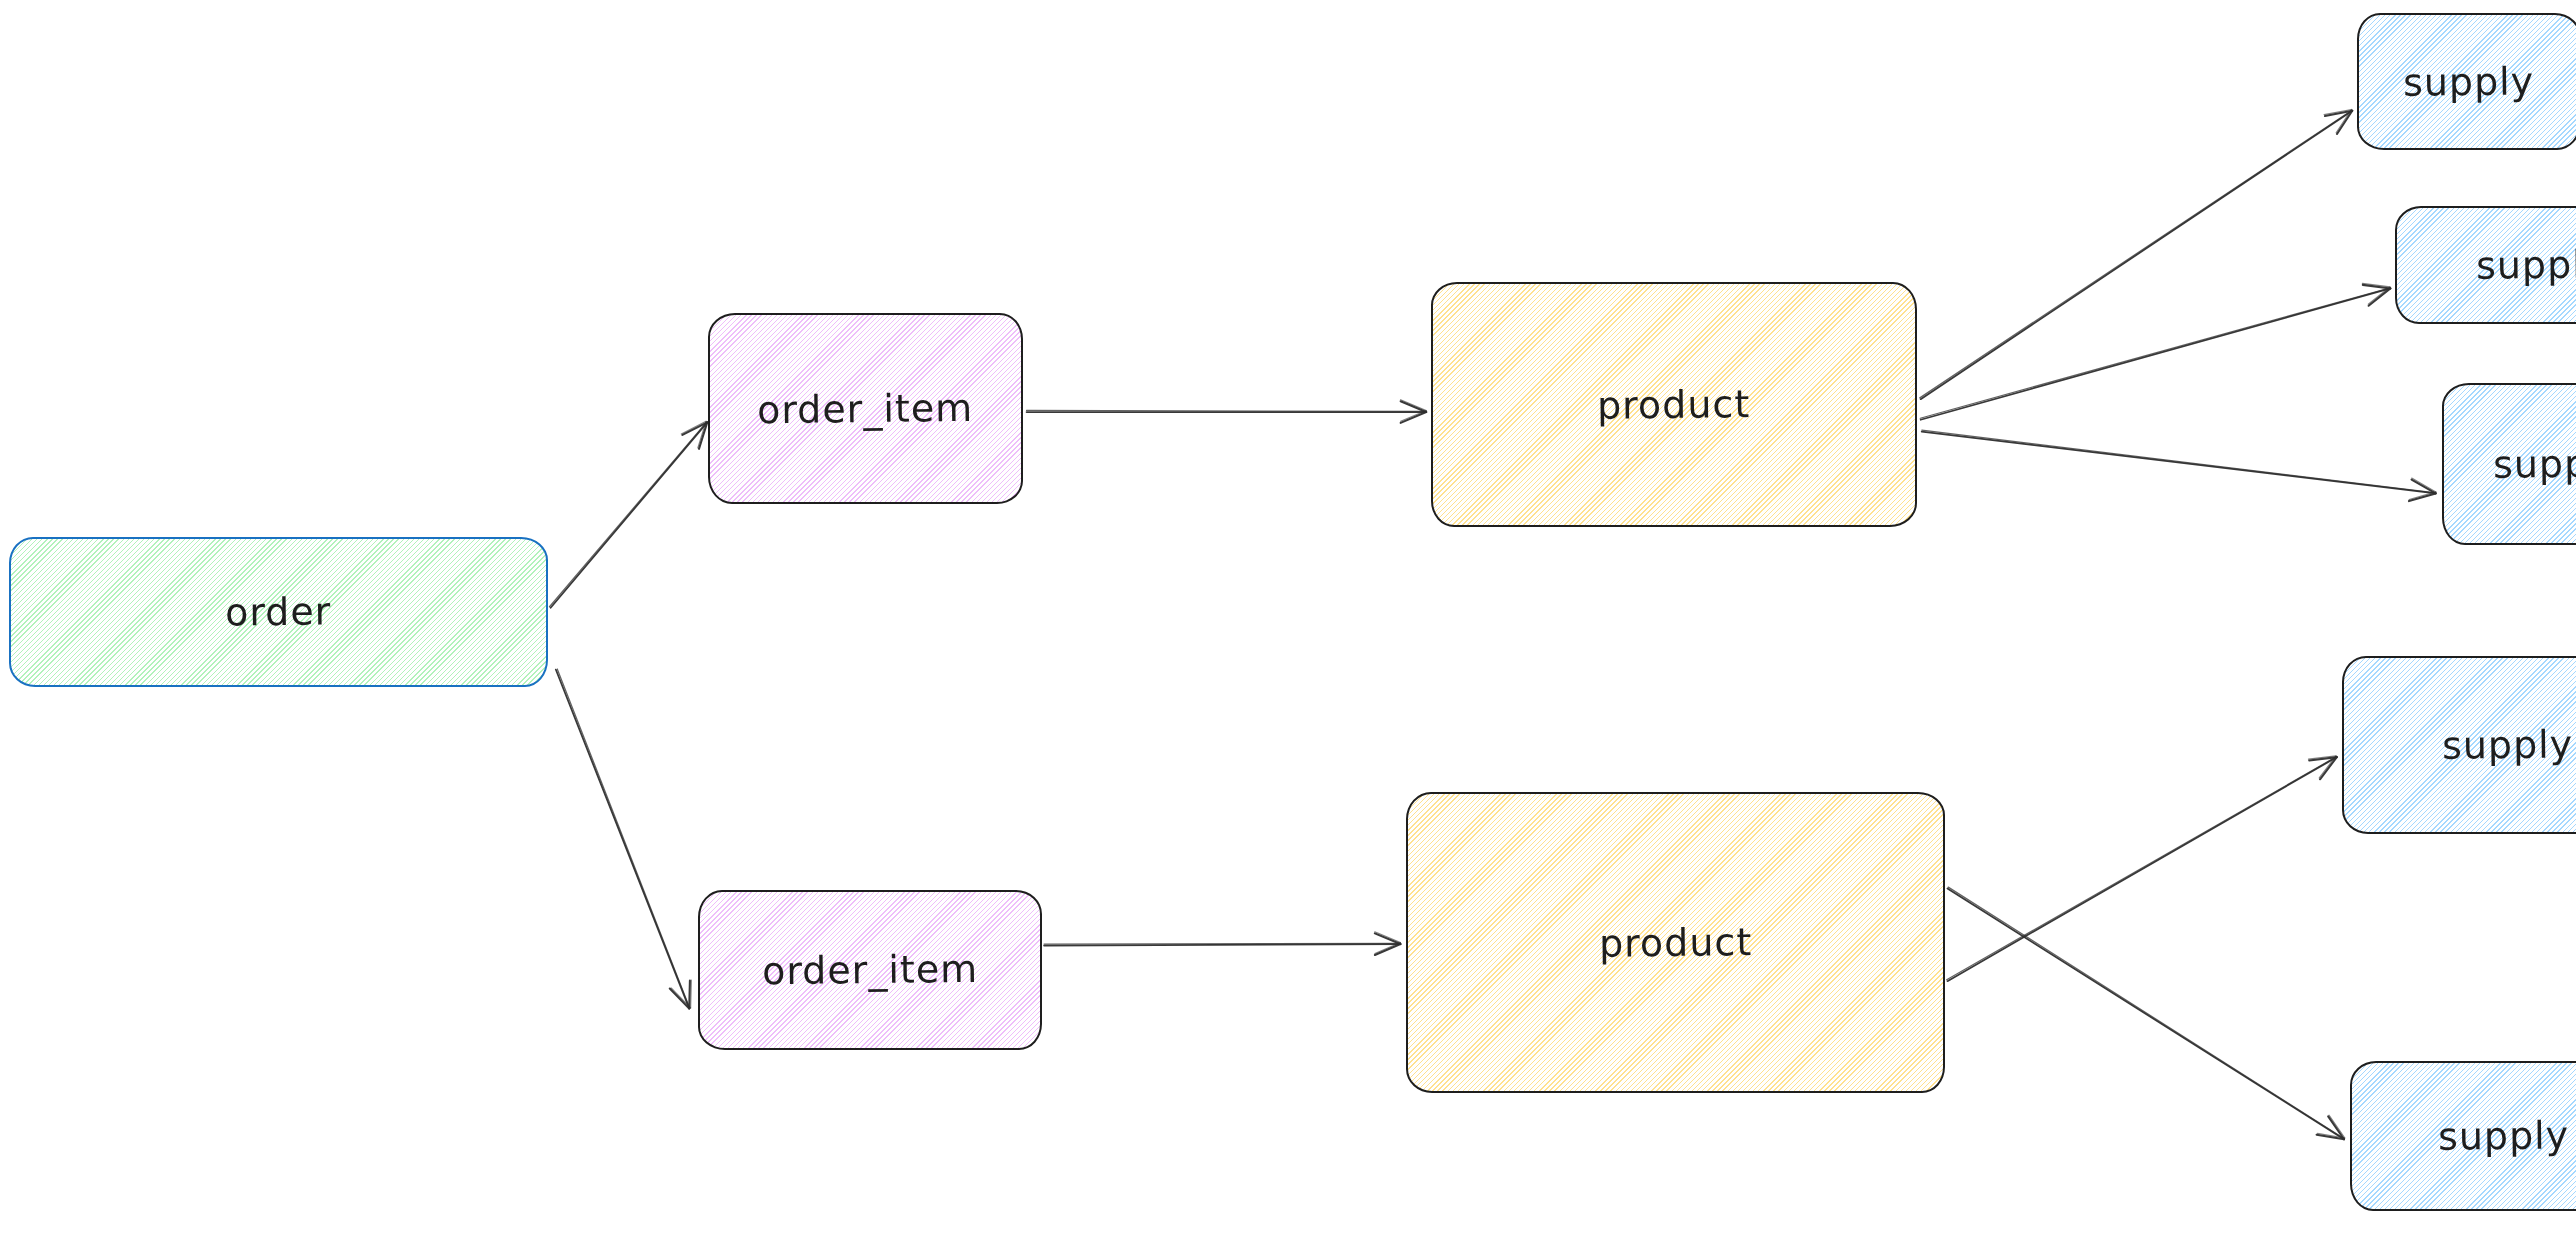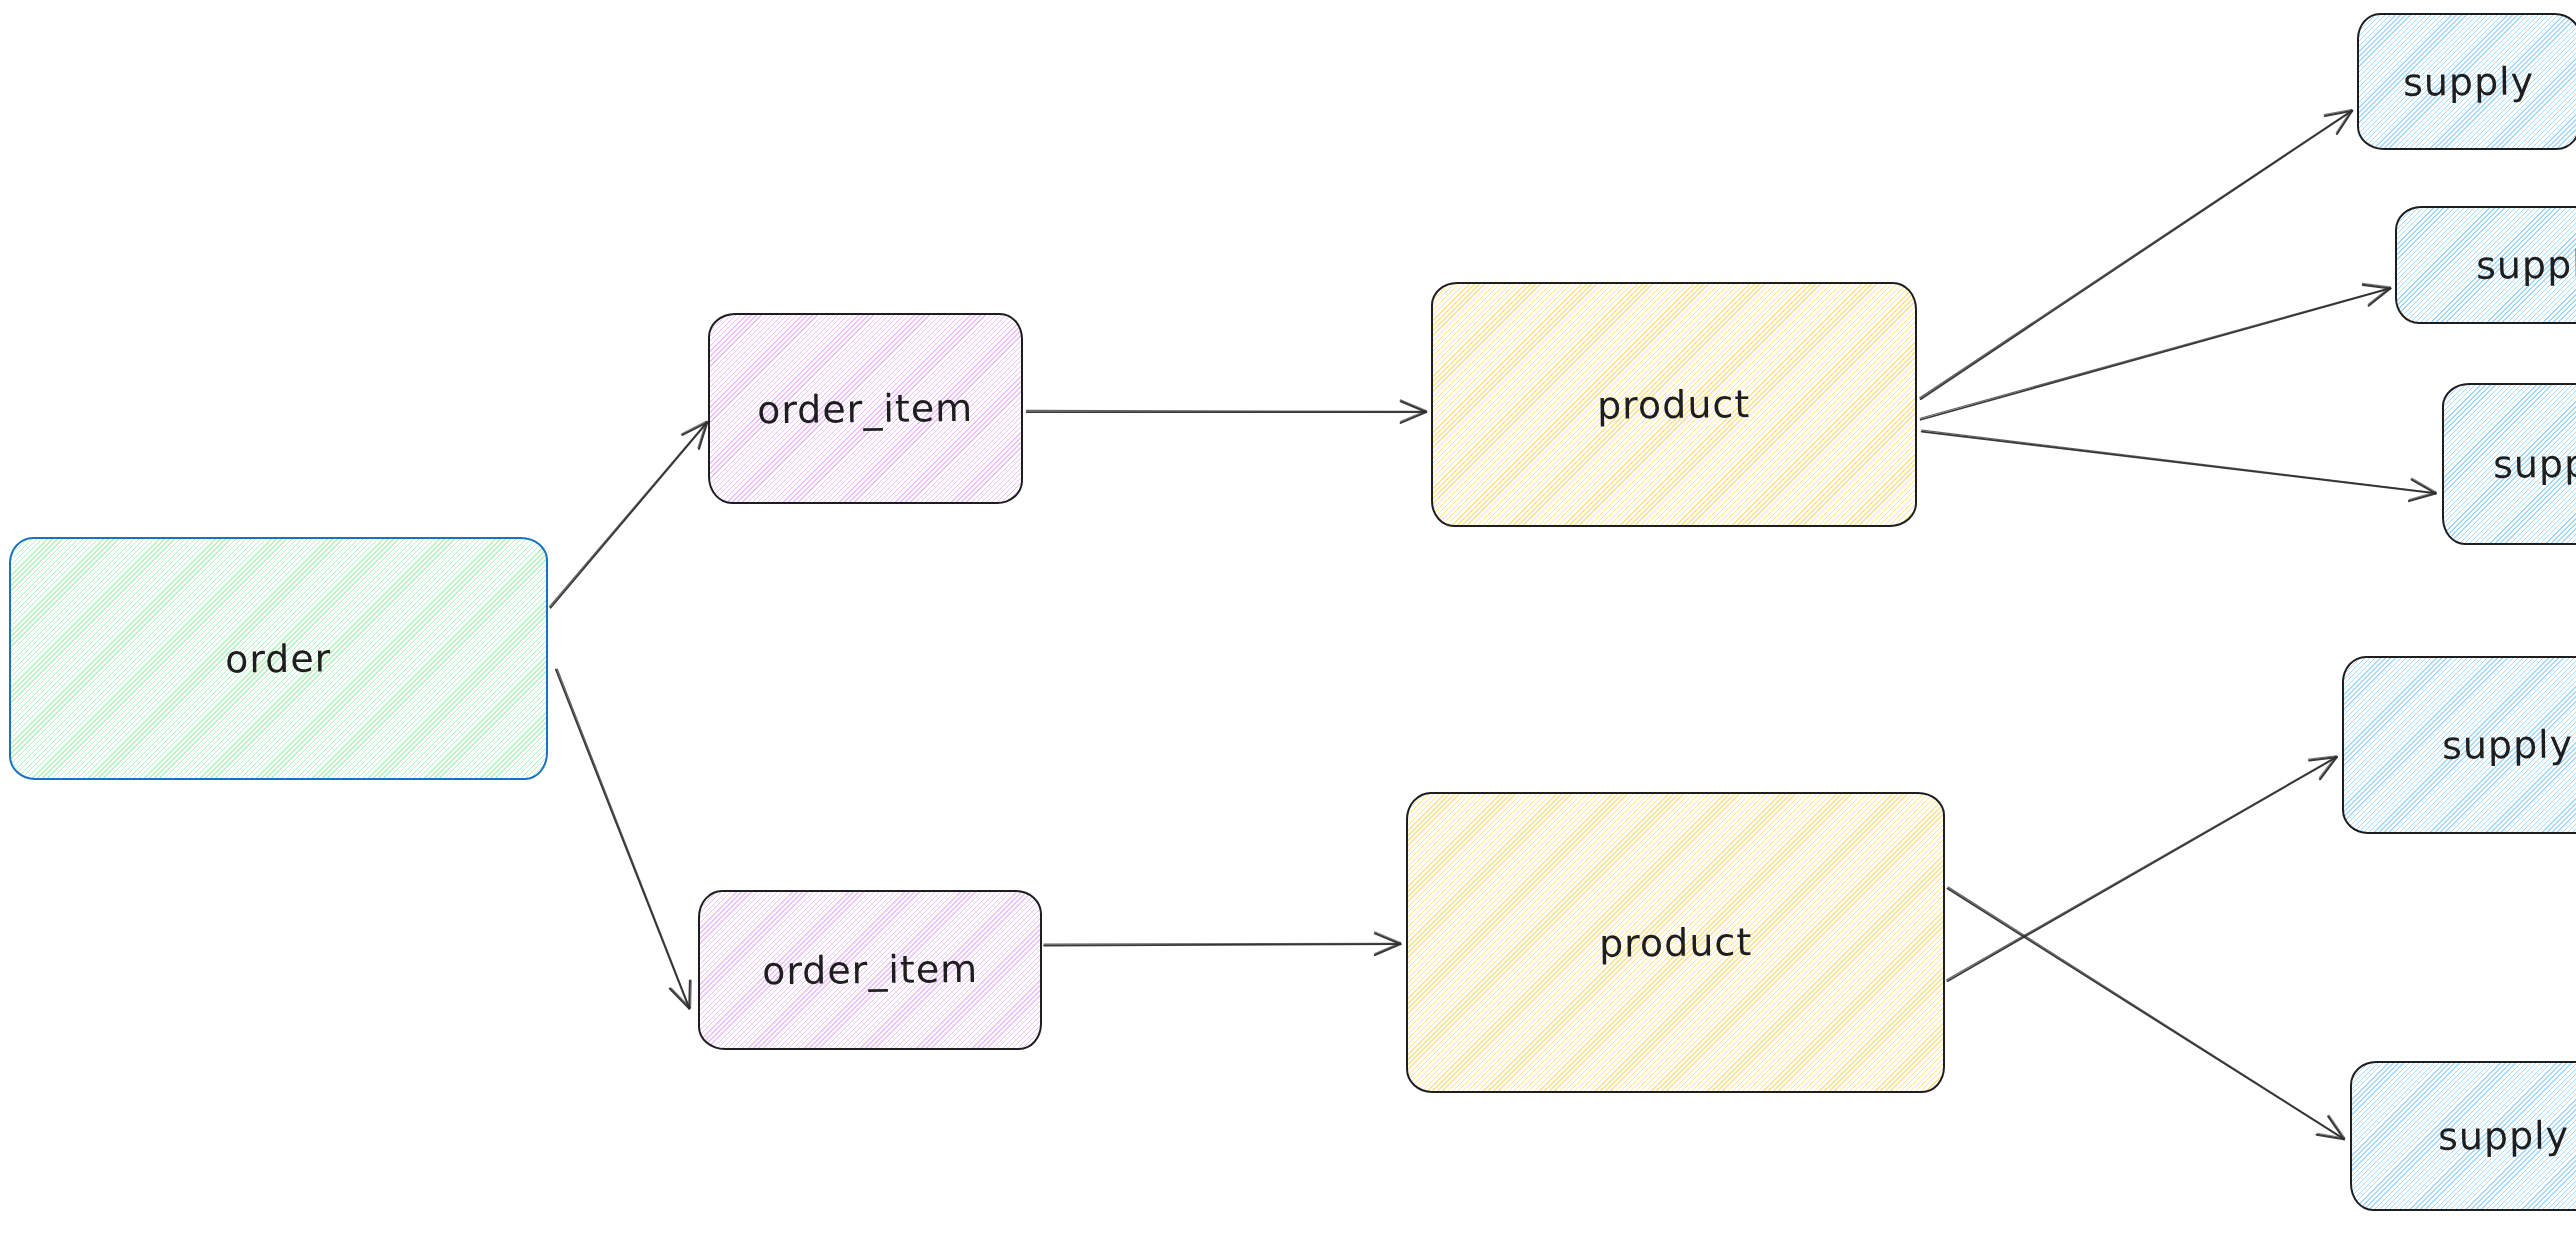--- a/index.html
+++ b/index.html
@@ -109,21 +109,21 @@
       </g>
       <g>
         <path d="M 3780 1725 L 4550 2212" class="edge-line" stroke="#2e2e2e" stroke-width="3.4" opacity="0.95"></path>
         <path d="M 3781.6035891846213 1722.464550981194 L 4550.641435673849 2210.9858203924778" class="edge-line" stroke="#2e2e2e" stroke-width="2.4" opacity="0.75"></path>
         <path d="M 4550 2212 L 4519.204949273256 2167.641631559116" class="edge-line" stroke="#2e2e2e" stroke-width="4" opacity="0.95"></path>
         <path d="M 4551.603589184621 2209.464550981194 L 4520.808538457877 2165.10618254031" class="edge-line" stroke="#2e2e2e" stroke-width="2.2" opacity="0.6"></path>
         <path d="M 4550 2212 L 4496.724135760557 2203.1862442999322" class="edge-line" stroke="#2e2e2e" stroke-width="4" opacity="0.95"></path>
         <path d="M 4551.603589184621 2209.464550981194 L 4498.3277249451785 2200.650795281126" class="edge-line" stroke="#2e2e2e" stroke-width="2.2" opacity="0.6"></path>
       </g>
     </svg>
-<div class="node" style="left: 8.8px; top: 537px; width: 539px; height: 243px; border-color: rgb(25, 113, 194); border-radius: 24px 27px 23px 26px / 26px 23px 27px 24px; background: repeating-linear-gradient(135deg, rgb(178, 242, 187) 0px, rgb(178, 242, 187) 1px, rgba(0, 0, 0, 0) 1px, rgba(0, 0, 0, 0) 3.6px);">
+<div class="node" style="left: 8.8px; top: 537px; width: 539px; height: 150px; border-color: rgb(25, 113, 194); border-radius: 24px 27px 23px 26px / 26px 23px 27px 24px; background: repeating-linear-gradient(135deg, rgb(178, 242, 187) 0px, rgb(178, 242, 187) 1px, rgba(0, 0, 0, 0) 1px, rgba(0, 0, 0, 0) 3.6px);">
       <span class="node-label">order</span>
     </div>
     <div class="node" style="left: 708px; top: 313px; width: 315px; height: 191px; border-color: rgb(30, 30, 30); border-radius: 27px 23px 26px 24px / 24px 26px 23px 27px; background: repeating-linear-gradient(135deg, rgb(238, 190, 250) 0px, rgb(238, 190, 250) 1px, rgba(0, 0, 0, 0) 1px, rgba(0, 0, 0, 0) 3.6px);">
       <span class="node-label">order_item</span>
     </div>
     <div class="node" style="left: 698px; top: 890px; width: 344px; height: 160px; border-color: rgb(30, 30, 30); border-radius: 24px 26px 23px 27px / 27px 24px 26px 23px; background: repeating-linear-gradient(135deg, rgb(238, 190, 250) 0px, rgb(238, 190, 250) 1px, rgba(0, 0, 0, 0) 1px, rgba(0, 0, 0, 0) 3.6px);">
       <span class="node-label">order_item</span>
     </div>
     <div class="node" style="left: 1431px; top: 282px; width: 486px; height: 245px; border-color: rgb(30, 30, 30); border-radius: 26px 24px 27px 23px / 23px 27px 24px 26px; background: repeating-linear-gradient(135deg, rgb(255, 225, 143) 0px, rgb(255, 225, 143) 1px, rgba(0, 0, 0, 0) 1px, rgba(0, 0, 0, 0) 3.6px);">
       <span class="node-label">product</span>

